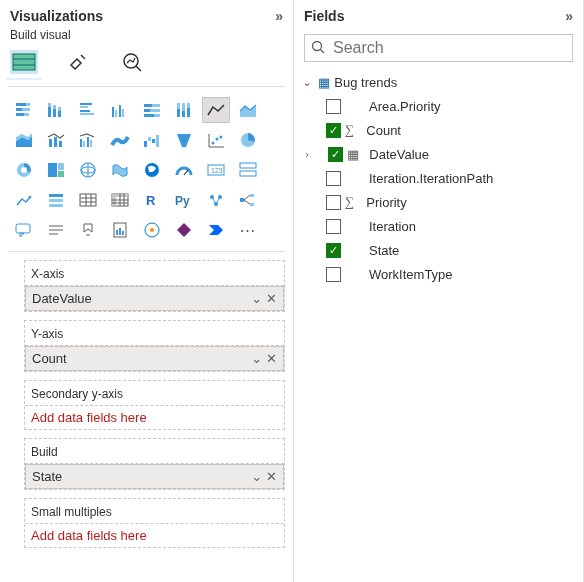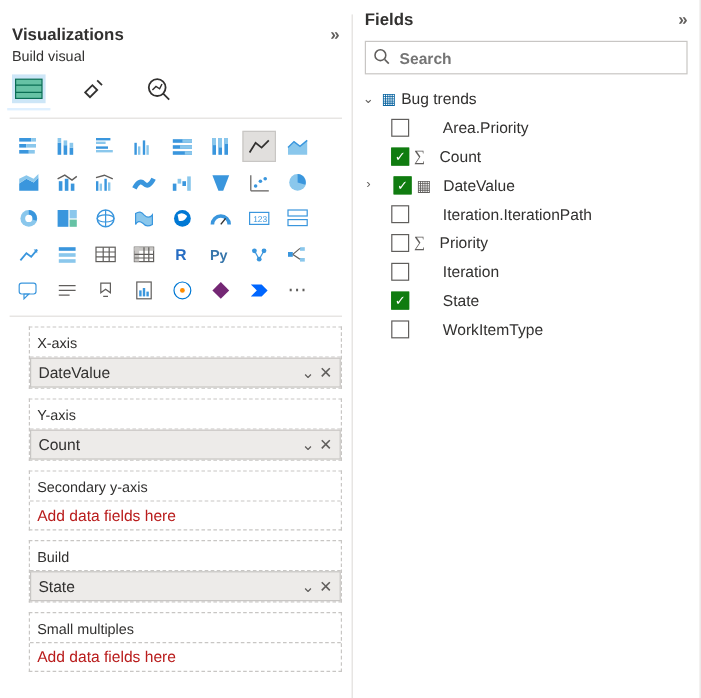--- a/index.html
+++ b/index.html
@@ -12,21 +12,21 @@
     width: 584px;
     height: 582px;
     overflow: hidden;
     display: flex;
   }
   .pane {
     display: flex;
     flex-direction: column;
     border-right: 1px solid #e1dfdd;
   }
-  .pane-left { width: 294px; margin-top: 12px; }
+  .pane-left { width: 294px; }
   .pane-right { flex: 1; }
   .pane-header {
     display: flex;
     align-items: center;
     justify-content: space-between;
     padding: 8px 10px 4px 10px;
     font-size: 14px;
     font-weight: 600;
   }
   .chevrons { font-size: 14px; color: #605e5c; cursor: pointer; }
@@ -98,23 +98,22 @@
   .search-box {
     margin: 6px 10px;
     border: 1px solid #c8c6c4;
     display: flex; align-items: center;
     height: 28px;
     padding: 0 6px;
     gap: 6px;
   }
   .search-box input {
     border: none; outline: none;
-    flex: 1; font-size: 13px;
+    flex: 1; font-size: 16px;
     background: transparent;
-    font-weight: bold;
   }
   .tree { padding: 2px 6px; font-size: 13px; }
   .tree-row {
     display: flex; align-items: center;
     height: 24px;
     cursor: pointer;
     gap: 4px;
     white-space: nowrap;
   }
   .tree-row .sp { display:inline-block; }

